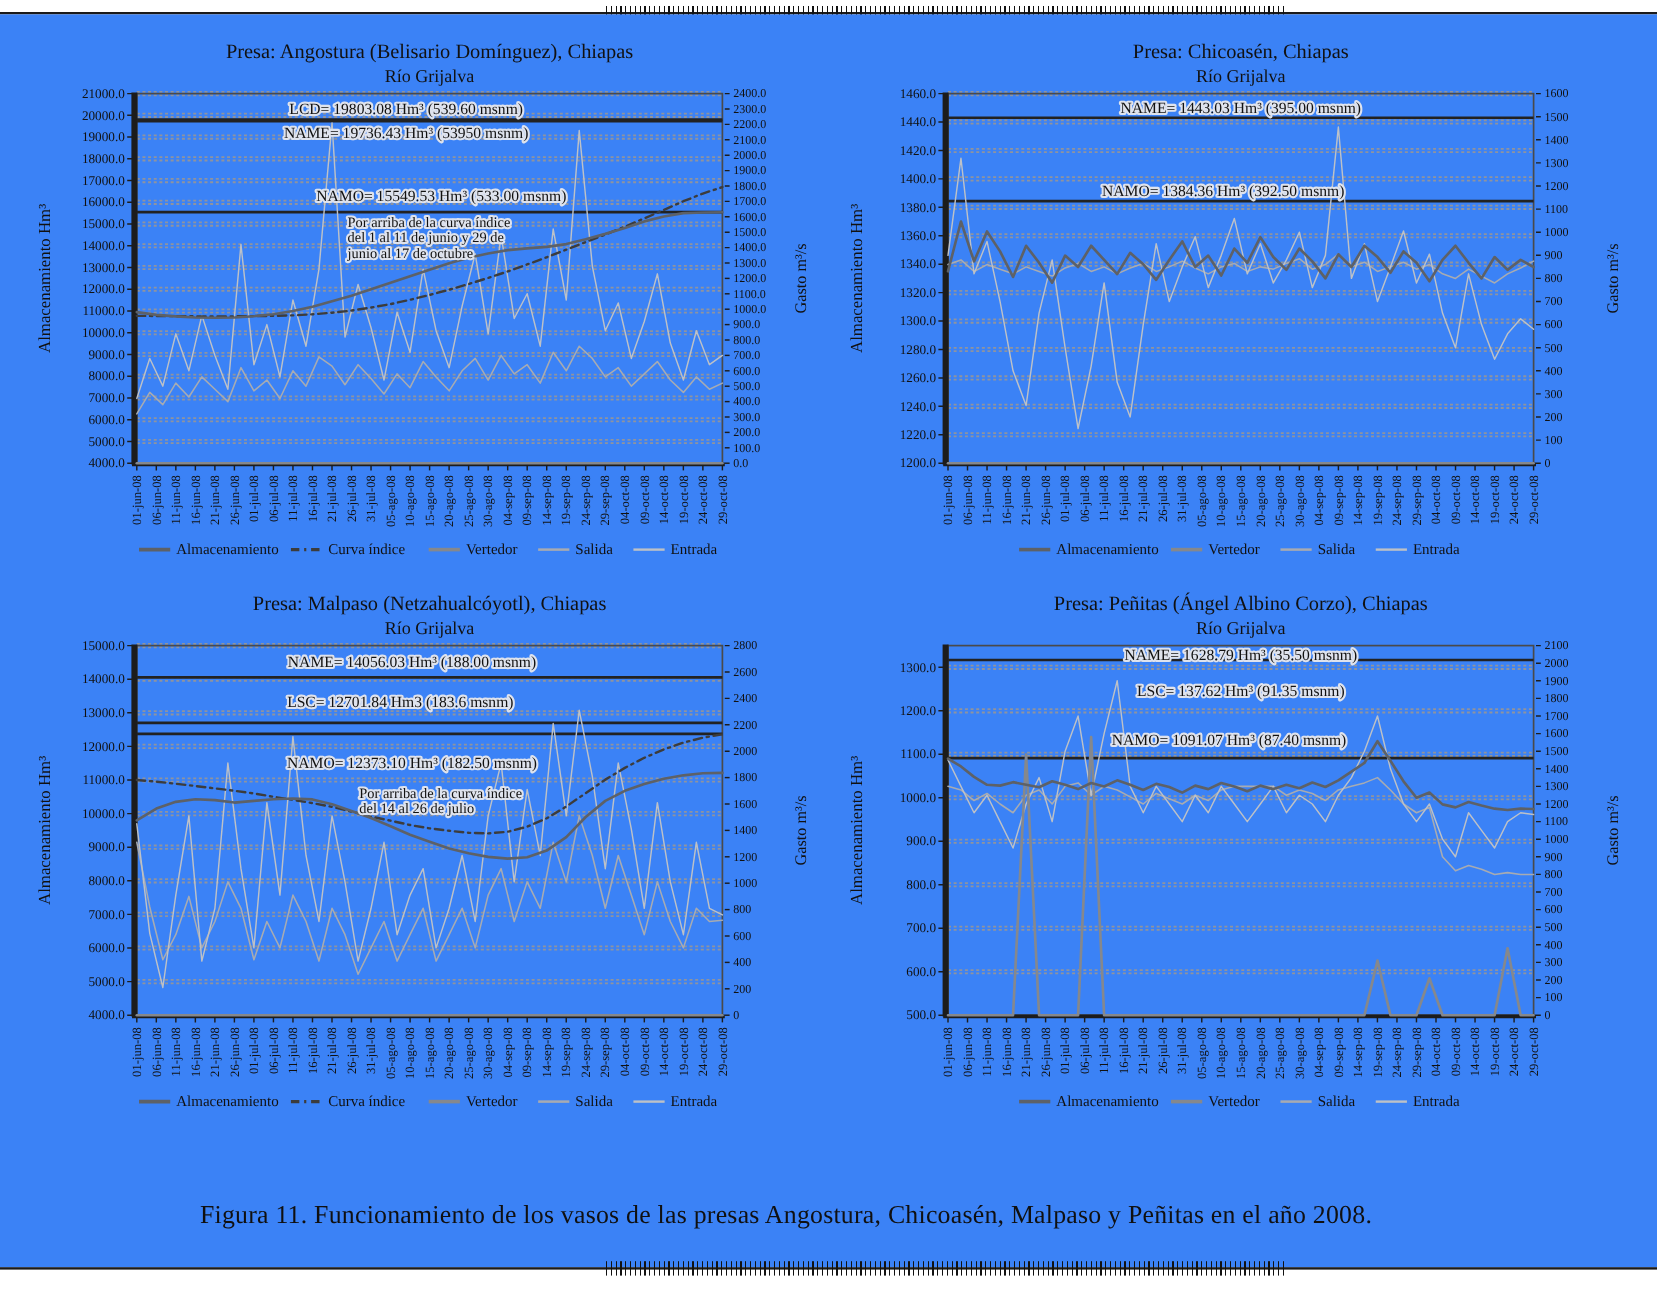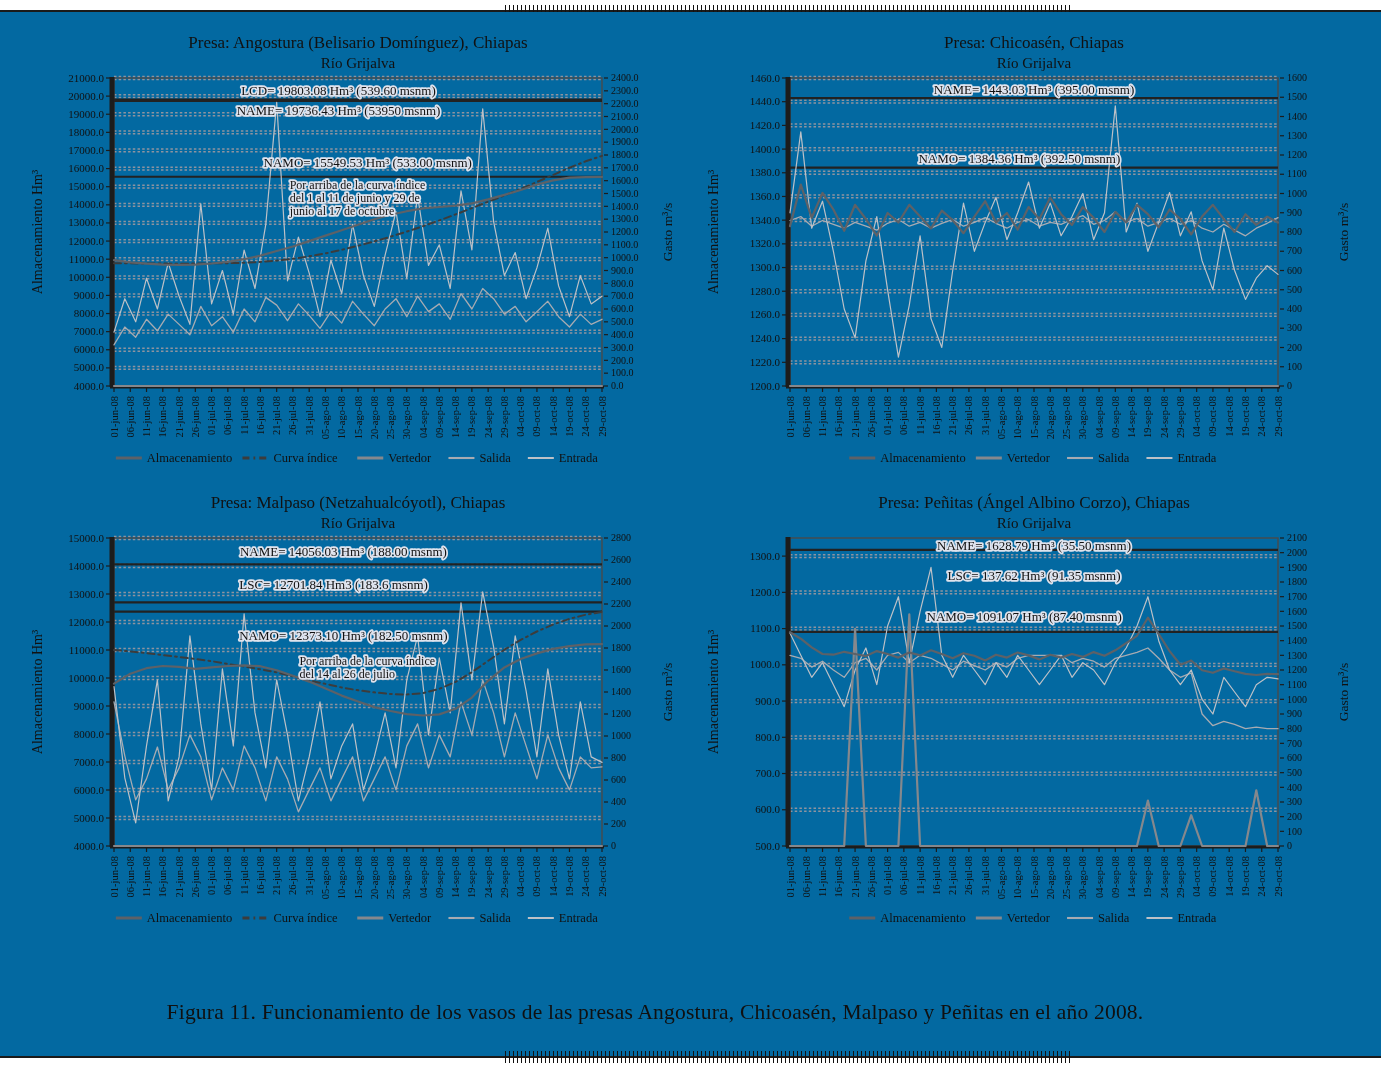--- a/index.html
+++ b/index.html
@@ -3,21 +3,21 @@
 <meta charset="utf-8">
 <style>
   html,body{margin:0;padding:0;background:#ffffff;}
   body{width:1381px;height:1075px;position:relative;overflow:hidden;
        font-family:"Liberation Serif","DejaVu Serif",serif;}
   .rule{position:absolute;left:0;width:1381px;height:2px;background:#1a1a1a;}
   .rule-top{top:10px;}
   .rule-bottom{top:1056px;}
   .hatch{position:absolute;top:-5px;left:505px;width:565px;height:12px;
          background:repeating-linear-gradient(90deg,#111 0,#111 1px,transparent 1px,transparent 4px);}
-  .panel{position:absolute;left:0;top:12px;width:1381px;height:1044px;background:#0369a1;}
+  .panel{position:absolute;left:0;top:12px;width:1381px;height:1044px;background:#3b82f6;}
   .chart{position:absolute;width:655px;height:455px;}
   #chart0{left:26px;top:18px;}
   #chart1{left:702px;top:18px;}
   #chart2{left:26px;top:478px;}
   #chart3{left:702px;top:478px;}
   .caption{position:absolute;left:0;top:988px;width:1310px;text-align:center;
            font-size:21.5px;color:#101010;letter-spacing:0.2px;}
 </style>
 </head>
 <body>

